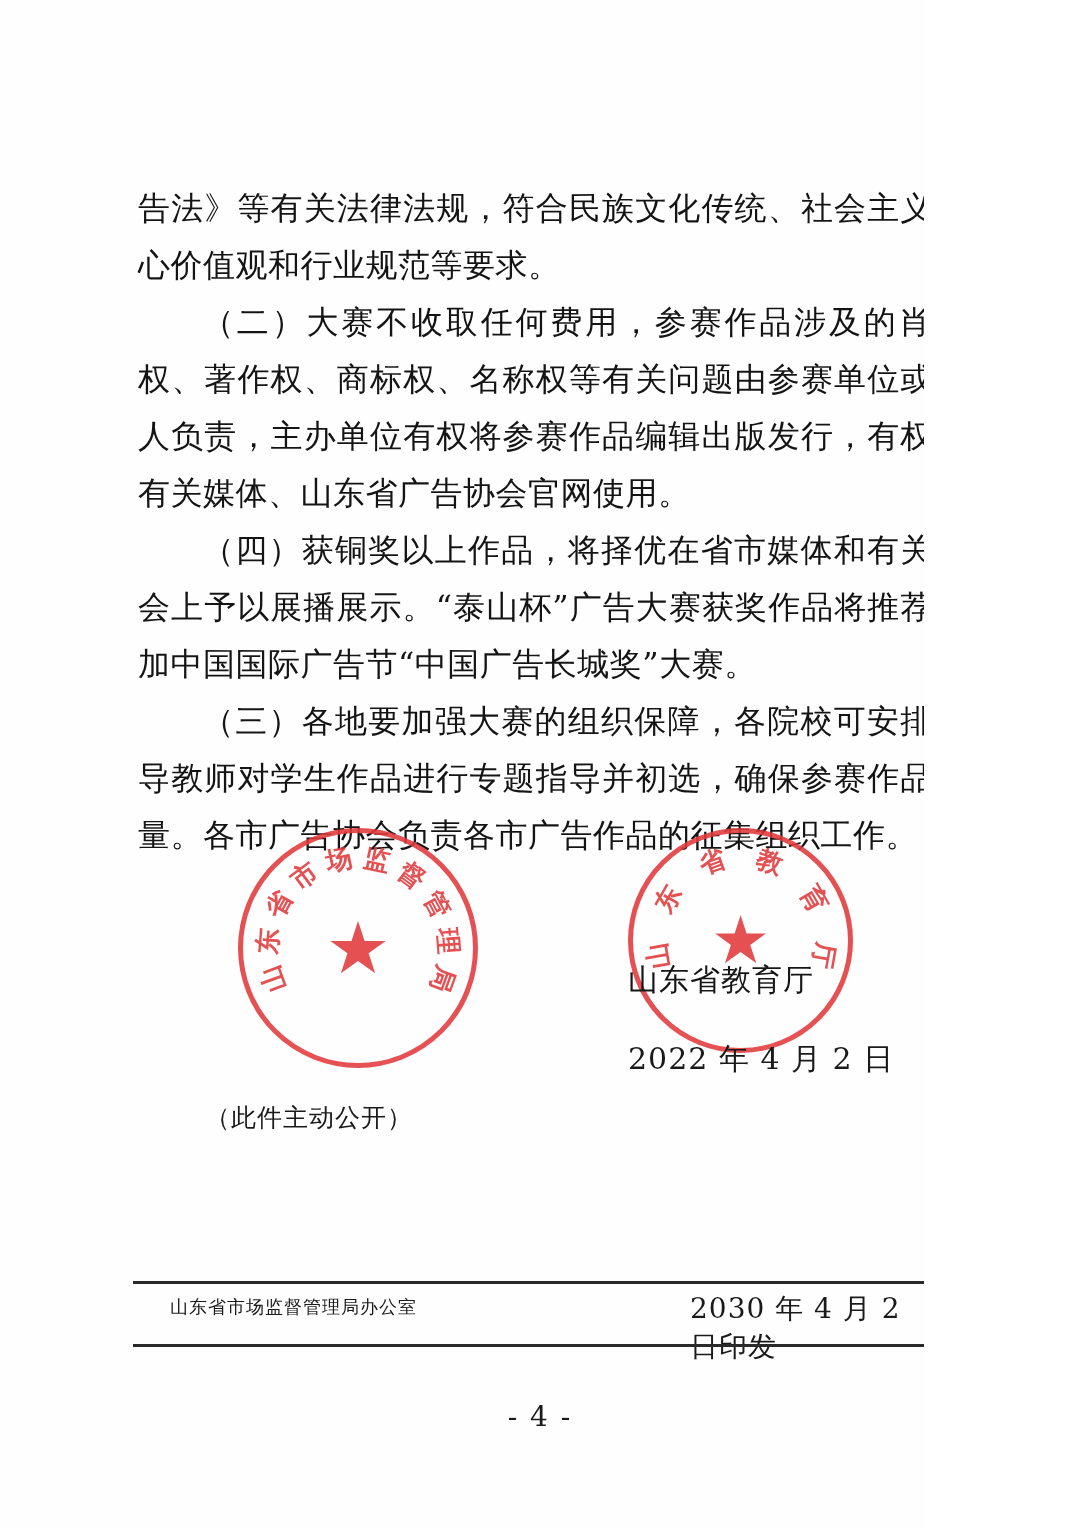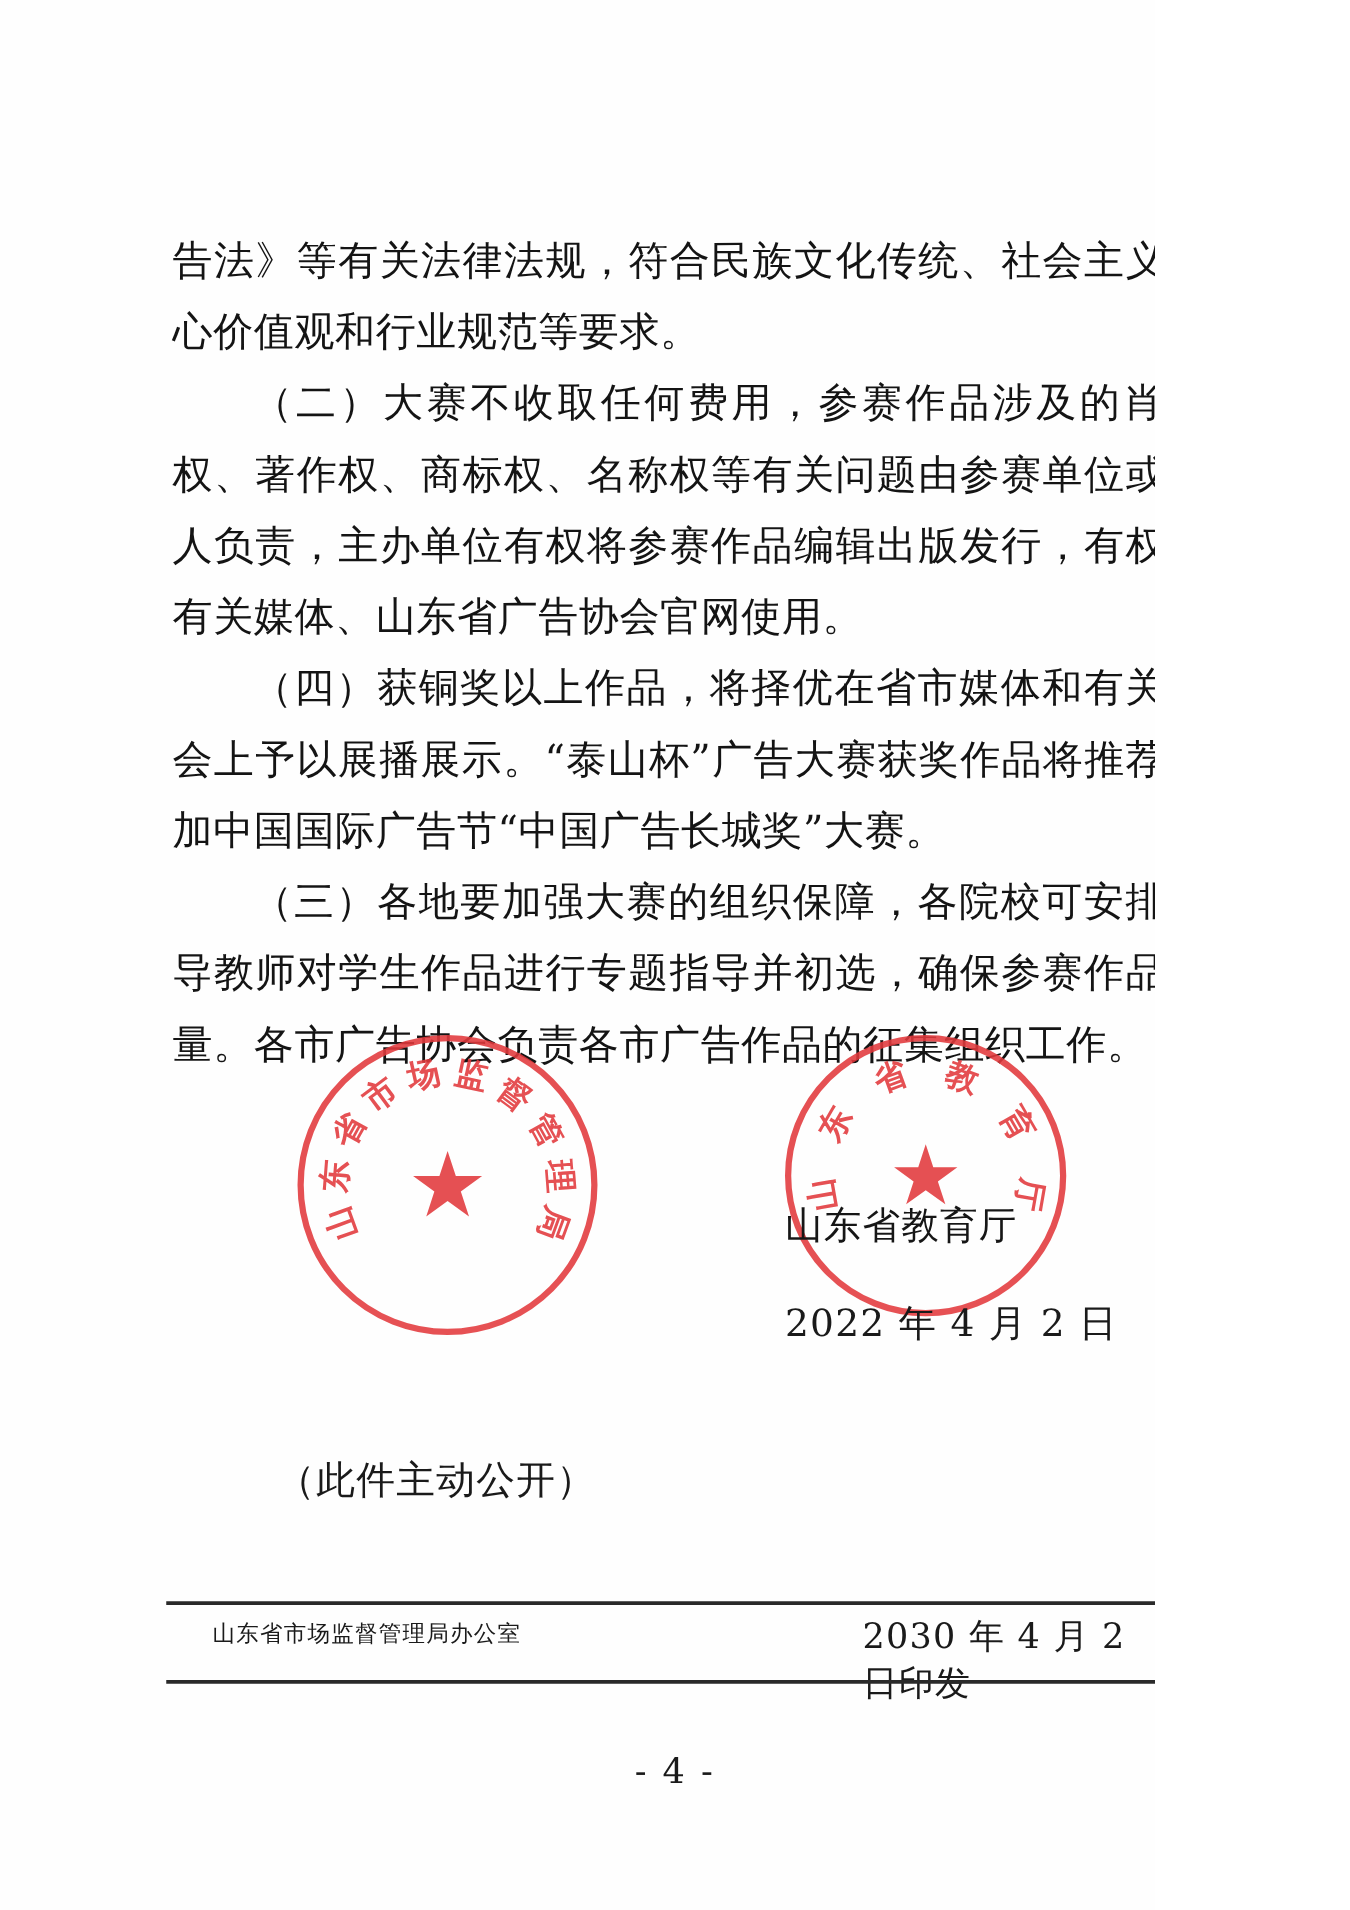--- a/index.html
+++ b/index.html
@@ -91,24 +91,23 @@
     letter-spacing: 1px;
     color: #161616;
     white-space: nowrap;
   }
   .sig-a { left: 85px; top: 132px; }
   .sig-b { left: 490px; top: 132px; }
   .sig-date { position: absolute; left: 490px; top: 187px; font-size: 30px; white-space: nowrap; letter-spacing: 1px; margin-top: 24px;}
   .public-note {
     position: absolute;
     left: 205px;
-    top: 1163px;
-    font-size: 31px;
+    top: 1101px;
+    font-size: 25px;
     letter-spacing: 1px;
-    margin-left: 16px;
   }
   .footer-rule {
     position: absolute;
     left: 133px;
     width: 833px;
     height: 0;
     border-top: 3px solid #2a2a2a;
   }
   .rule-top { top: 1281px; }
   .rule-bottom { top: 1344px; }

